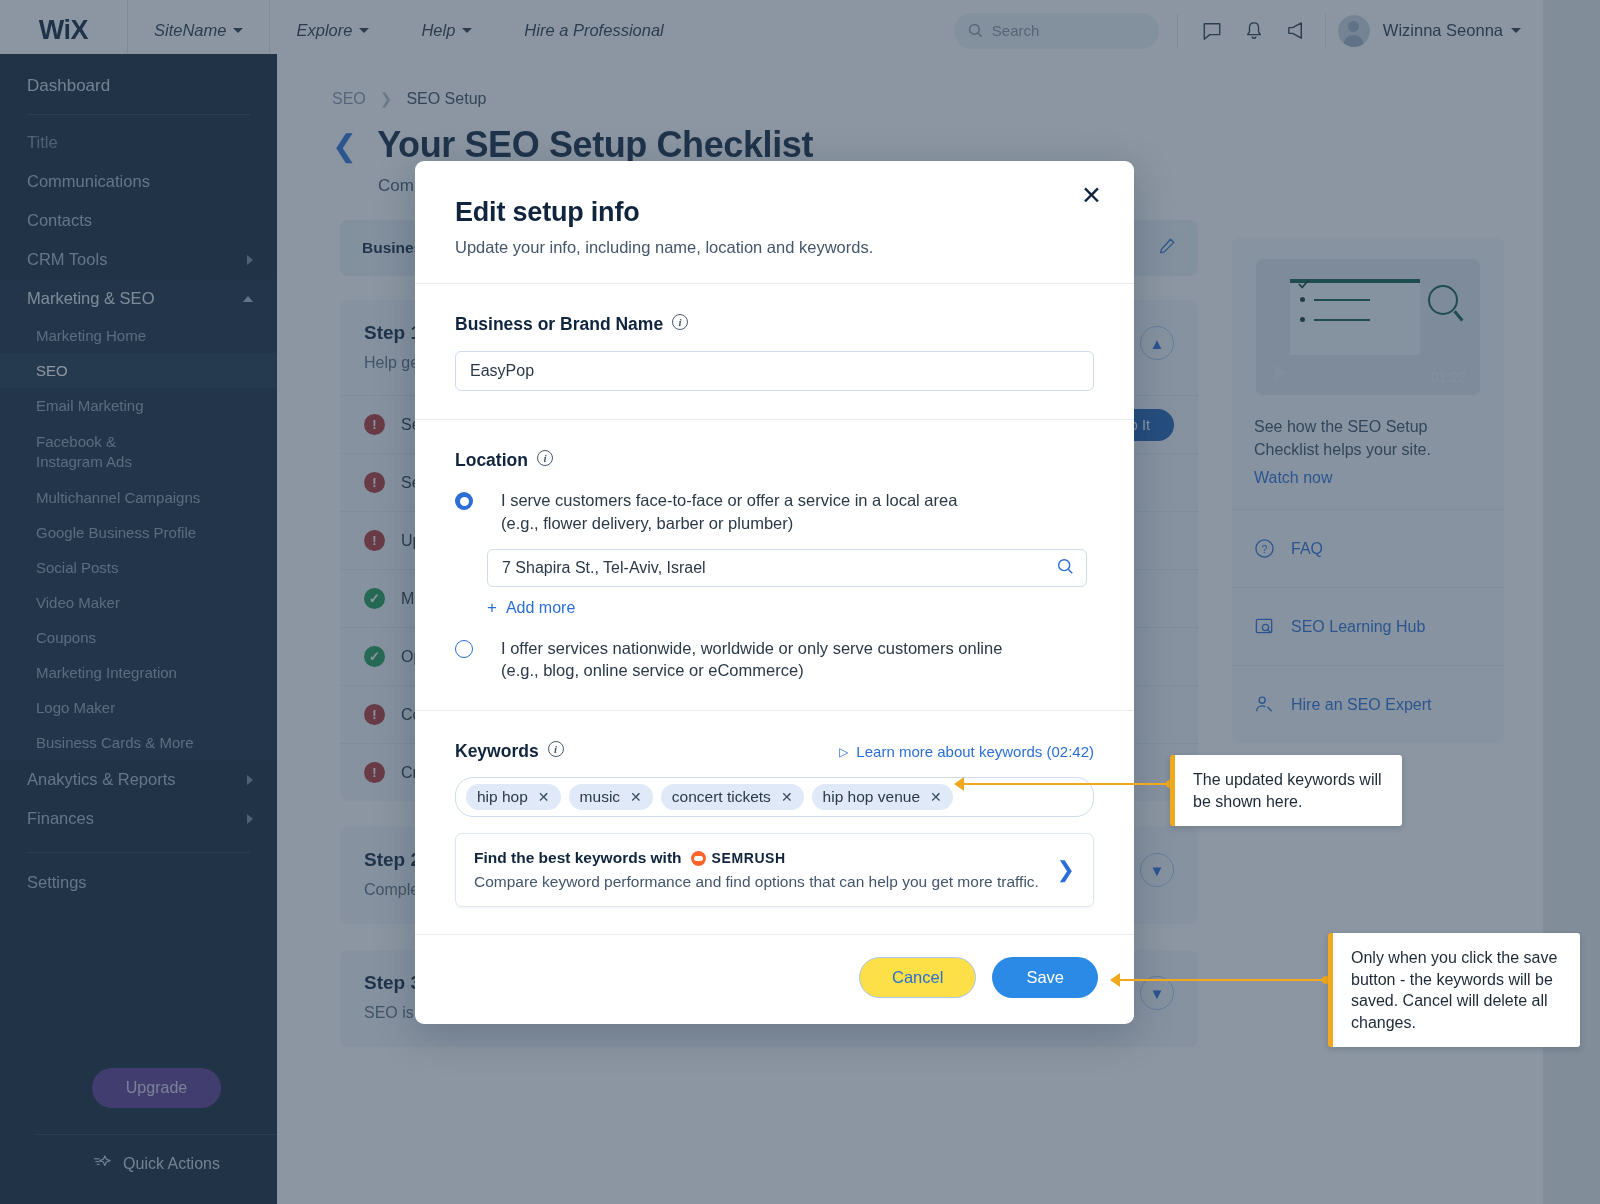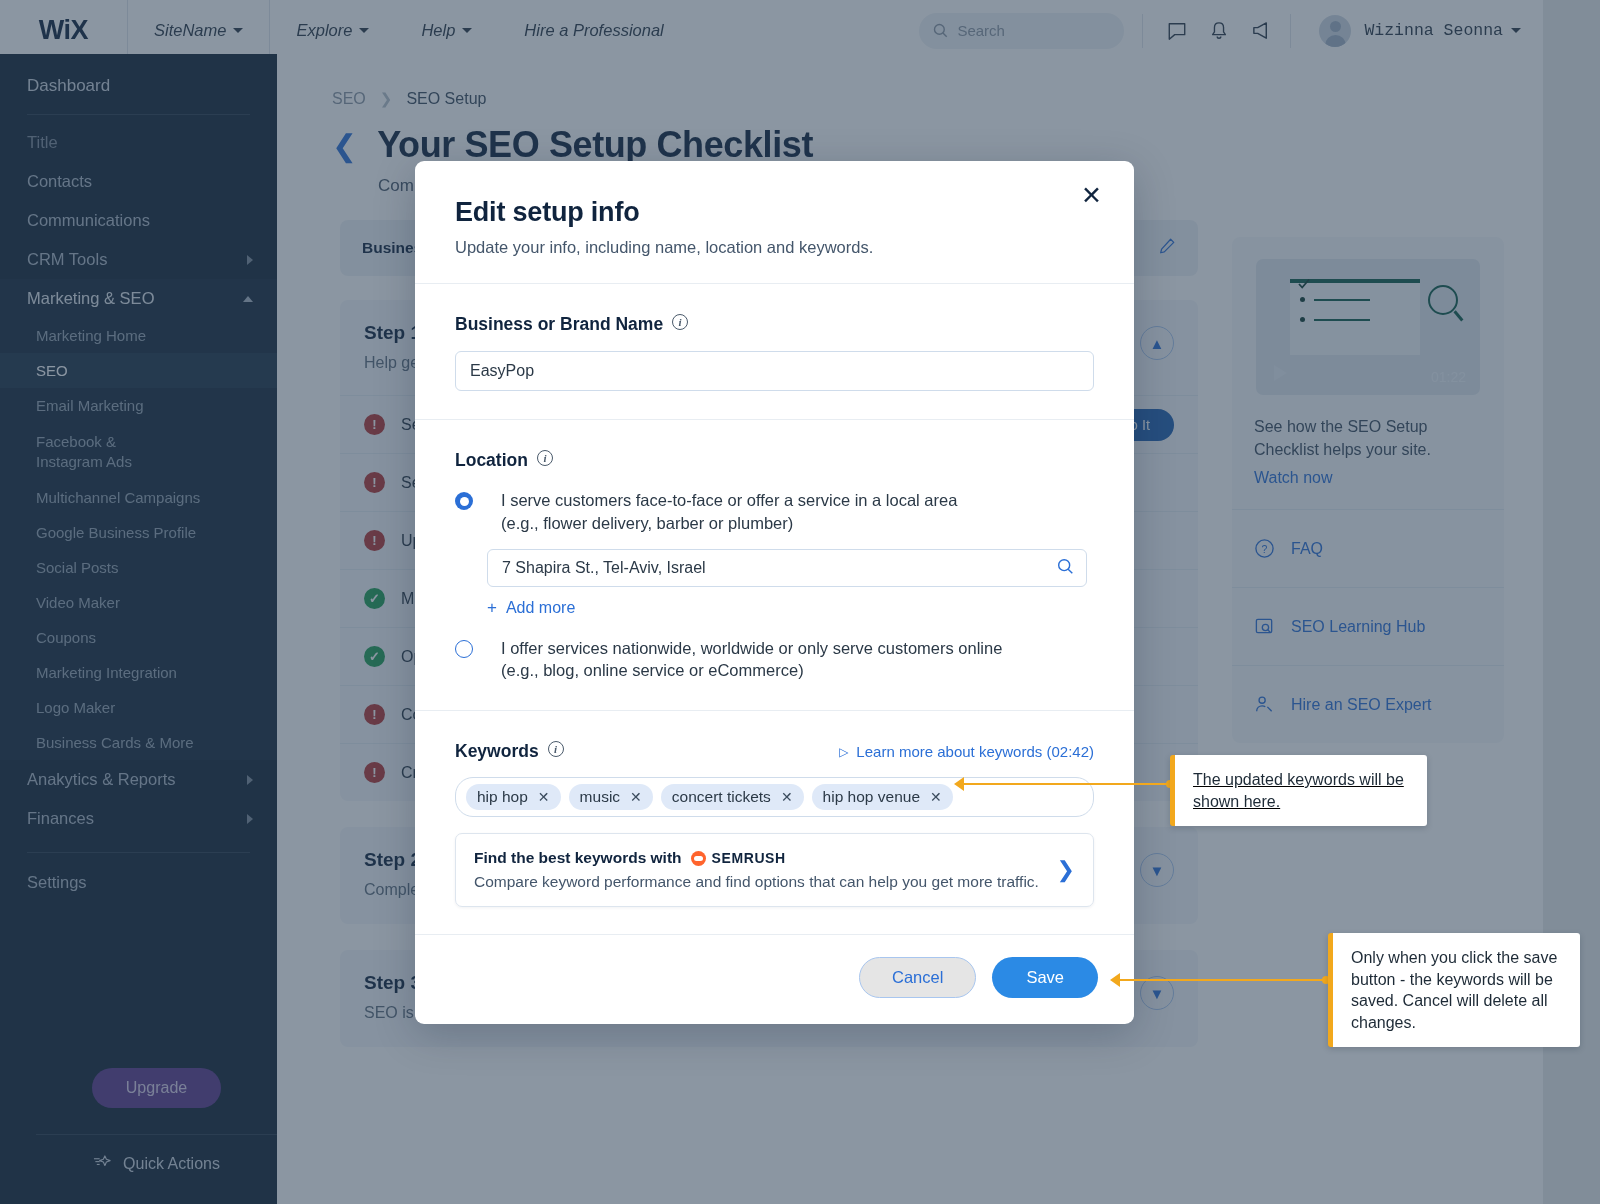--- a/index.html
+++ b/index.html
@@ -30,21 +30,21 @@
     font-size:16.5px; color:#2b3947; cursor:pointer;font-style:italic;
   }
   .nav-sep { width:1px; height:62px; background:#dfe5eb; }
   .chev-d { width:0;height:0;border-left:5px solid transparent;border-right:5px solid transparent;border-top:5.5px solid #2b3947; }
   .search-box {
     margin-left:auto; width:205px; height:36px; border-radius:18px; background:#edf1f5;
     display:flex; align-items:center; gap:9px; padding:0 14px; color:#8a96a3; font-size:15px;
   }
   .topbar-icons { display:flex; align-items:center; gap:22px; padding:0 18px 0 24px; margin-left:18px; border-left:1px solid #dfe5eb; height:34px; }
   .tb-ico { color:#2b3947; display:flex; align-items:center; }
-  .avatar-wrap { display:flex; align-items:center; gap:13px; padding-left:28px; border-left:1px solid #dfe5eb; height:34px; margin-right:22px;font-family:Liberation Mono, monospace;}
+  .avatar-wrap { display:flex; align-items:center; gap:13px; padding-left:12px; border-left:1px solid #dfe5eb; height:34px; margin-right:22px;}
   .avatar { width:32px;height:32px;border-radius:50%;background:#cfd8e3; position:relative; overflow:hidden; }
   .avatar::before{content:"";position:absolute;width:11px;height:11px;border-radius:50%;background:#9fb0c4;left:10.5px;top:6px;}
   .avatar::after{content:"";position:absolute;width:21px;height:12px;border-radius:11px 11px 0 0;background:#9fb0c4;left:5.5px;top:20px;}
   .user-name { font-size:16.5px; color:#2b3947; display:flex; align-items:center; gap:8px;}
 
   
   .sidebar {
     position:absolute; left:0; top:54px; width:277px; height:1150px;
     background:#132437; display:flex; flex-direction:column;
   }
@@ -190,21 +190,21 @@
   }
   .sem-t1 { font-size:15.5px; font-weight:700; color:#10243e; display:flex; align-items:center; gap:9px;}
   .sem-logo { display:flex; align-items:center; gap:6px; }
   .sem-mark { width:15px;height:15px;border-radius:50%;background:#ff642d; position:relative;}
   .sem-mark::after{content:"";position:absolute;left:3px;top:5px;width:9px;height:5px;border-radius:3px;background:#fff;}
   .sem-word { font-size:14px; font-weight:700; letter-spacing:.6px; color:#10243e; }
   .sem-t2 { font-size:15.5px; color:#44566b; margin-top:6px; }
   .sem-chev { font-size:22px; color:#2b6fd6; font-weight:300; }
   .m-foot { padding:22px 36px 26px; border-top:1px solid #e8edf2; display:flex; justify-content:flex-end; gap:16px; }
   .btn-cancel {
-    background:#e5e5e5; border:1px solid #a8c6ef; color:#2b6fd6; font-size:16.5px;
+    background:#fde047; border:1px solid #a8c6ef; color:#2b6fd6; font-size:16.5px;
     padding:10px 32px; border-radius:22px; cursor:pointer; font-family:inherit;
   }
   .btn-save {
     background:#2b8ae5; border:none; color:#fff; font-size:16.5px;
     padding:11px 34px; border-radius:22px; cursor:pointer; font-family:inherit;
   }
 
   
   .anno { position:absolute; z-index:80; }
   .anno-box {
@@ -276,24 +276,24 @@
     </div>
 
     <div class="sidebar">
       <div class="sb-dash">Dashboard</div>
       <div class="sb-rule"></div>
       <div class="sb-scroll">
         <div class="sb-item muted">
           <span>Title</span>
         </div>
         <div class="sb-item">
+          <span>Communications</span>
+        </div>
+        <div class="sb-item">
           <span>Contacts</span>
-        </div>
-        <div class="sb-item">
-          <span>Communications</span>
         </div>
         <div class="sb-item">
           <span>CRM Tools</span>
           <span class="chev-r"></span>
         </div>
         <div class="sb-group-bg">
           <div class="sb-item group-open">
             <span>Marketing &amp; SEO</span>
             <span class="chev-u"></span>
           </div>
@@ -563,21 +563,21 @@
       <button class="btn-cancel">Cancel</button>
       <button class="btn-save">Save</button>
     </div>
   </div>
 
   <div class="anno" style="left:940px; top:781px; width:240px; height:6px;">
     <div class="anno-line" style="left:24px; top:1.5px; width:216px;"></div>
     <div class="anno-arrow" style="left:14px; top:-4px;"></div>
     <div class="anno-dot" style="left:226px; top:-1px;"></div>
   </div>
-  <div class="anno" style="left:1170px; top:755px; width:257px;text-decoration:underline;">
+  <div class="anno" style="left:1170px; top:755px; width:232px;">
     <div class="anno-box">The updated keywords will be shown here.</div>
   </div>
 
   <div class="anno" style="left:1100px; top:977px; width:236px; height:6px;">
     <div class="anno-line" style="left:20px; top:1.5px; width:215px;"></div>
     <div class="anno-arrow" style="left:10px; top:-4px;"></div>
     <div class="anno-dot" style="left:222px; top:-1px;"></div>
   </div>
   <div class="anno" style="left:1328px; top:933px; width:252px;">
     <div class="anno-box">Only when you click the save button - the keywords will be saved. Cancel will delete all changes.</div>

